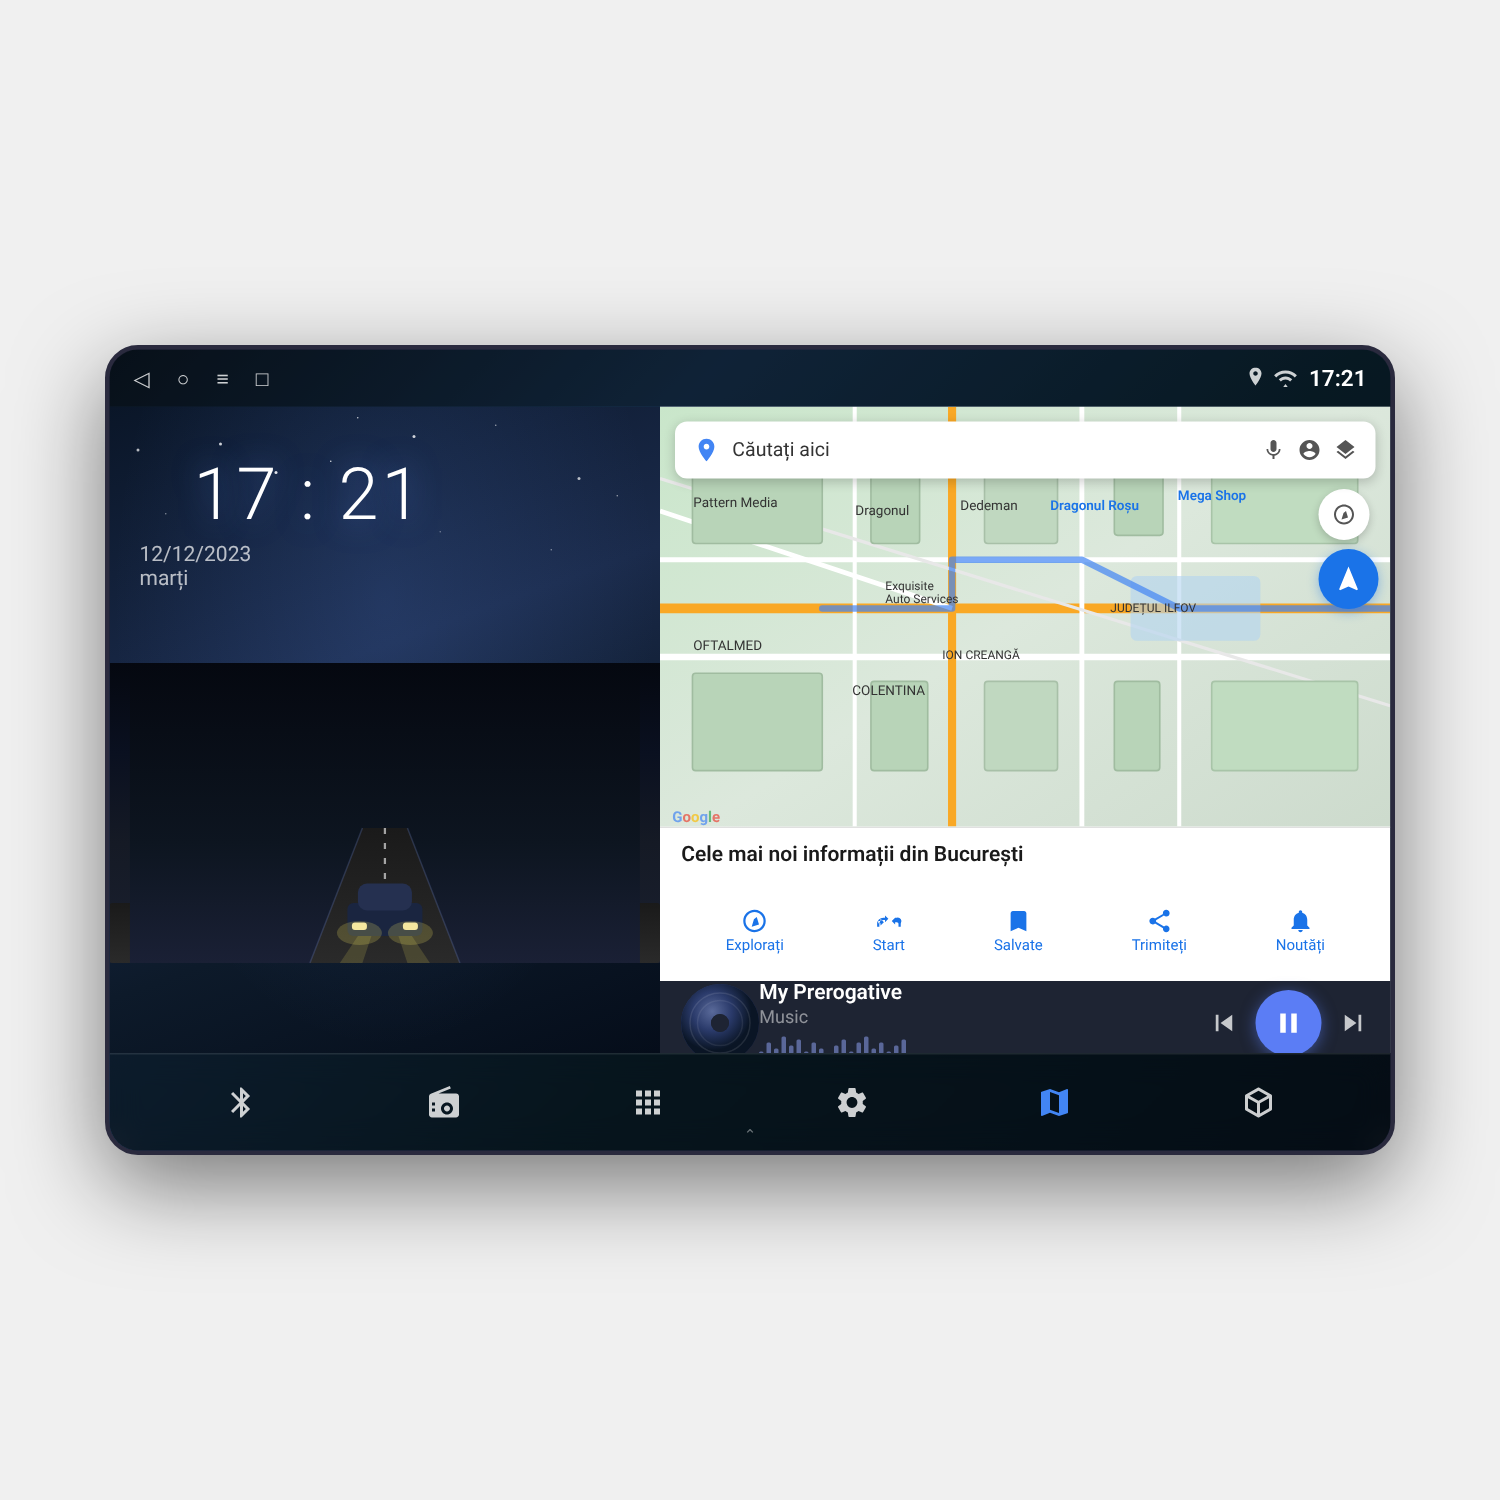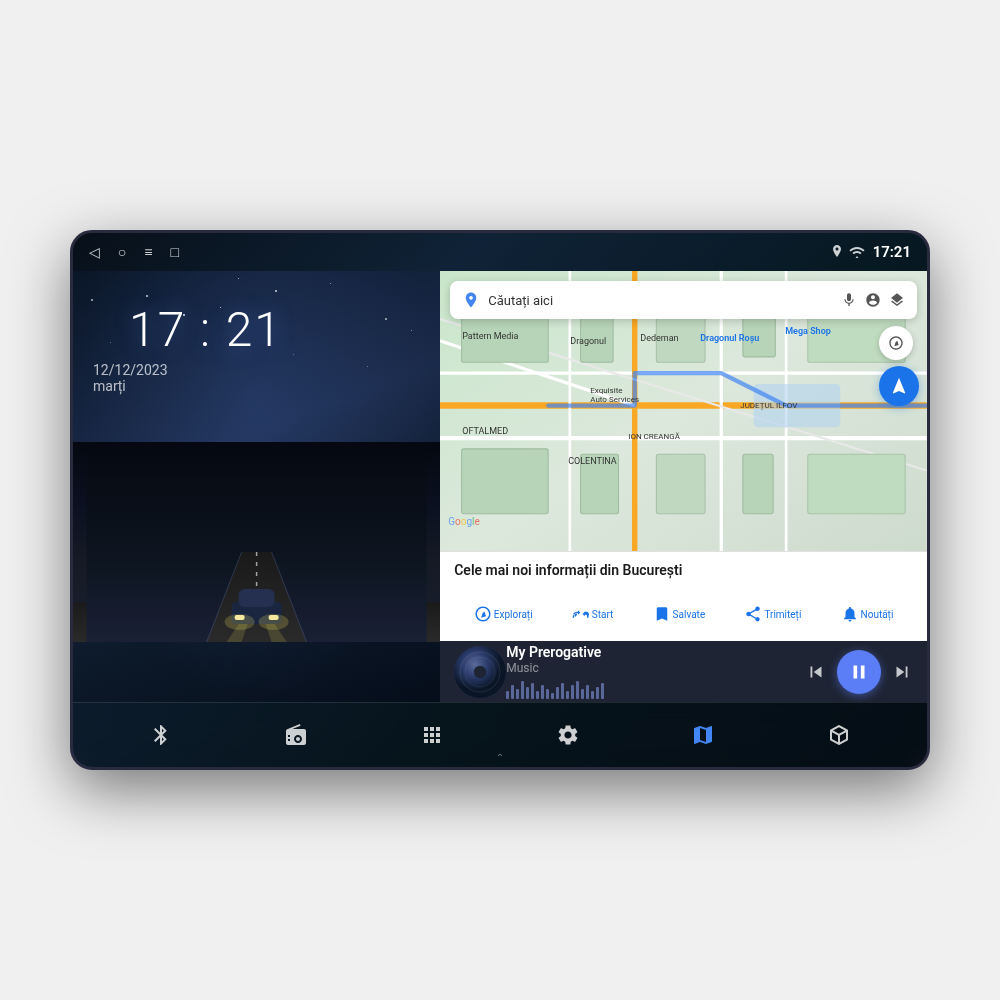--- a/index.html
+++ b/index.html
@@ -216,23 +216,23 @@
       display: flex; align-items: center; justify-content: center;
       box-shadow: 0 2px 8px rgba(26,115,232,0.4);
       cursor: pointer;
       color: white;
       font-size: 16px;
     }
 
     
     .google-logo {
       position: absolute;
-      bottom: 24px; left: 8px;
+      bottom: 0; left: 8px;
       font-size: 10px;
-      font-weight: 400;
+      font-weight: 700;
       opacity: 0.7;
     }
     .g { color: #4285f4; }
     .o1 { color: #ea4335; }
     .o2 { color: #fbbc05; }
     .g2 { color: #4285f4; }
     .l { color: #34a853; }
     .e { color: #ea4335; }
 
     
@@ -247,21 +247,21 @@
       color: #1a1a1a;
       margin-bottom: 19px;
     }
     .map-bottom-tabs {
       display: flex;
       justify-content: space-around;
       padding: 4px 0;
     }
     .map-tab {
       display: flex;
-      flex-direction: row;
+      flex-direction: column;
       align-items: center;
       gap: 2px;
       cursor: pointer;
       padding: 4px 8px;
     }
     .map-tab-label {
       font-size: 10px;
       color: #1a73e8;
     }
 

